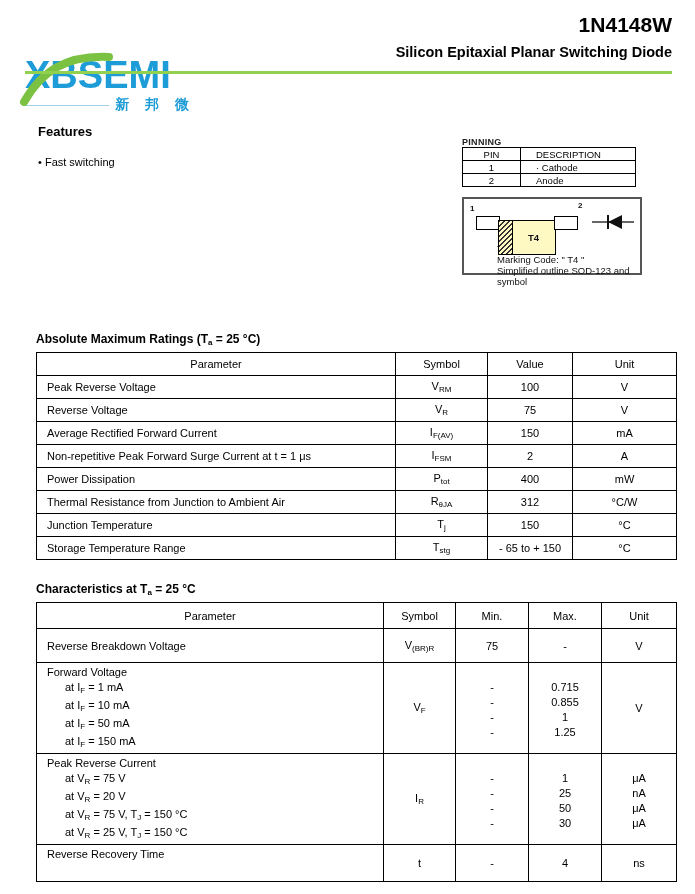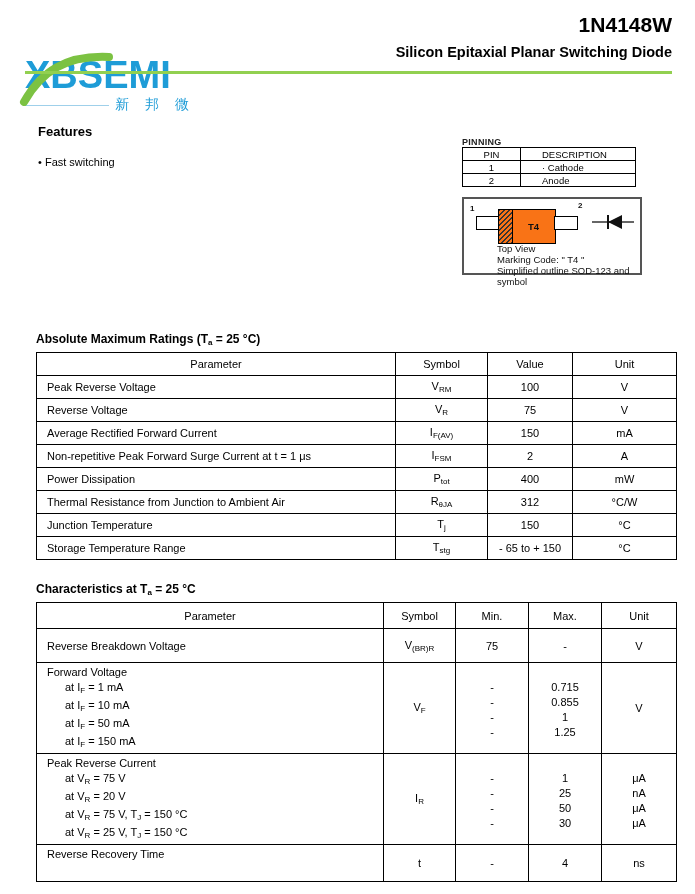--- a/index.html
+++ b/index.html
@@ -6,47 +6,47 @@
   .page{position:relative;width:695px;height:894px;background:#ffffff;overflow:hidden;
         font-family:"Liberation Sans",sans-serif;color:#000;}
 
   
   .logo{position:absolute;left:25px;top:8px;width:175px;}
   .logo-wrap{position:relative;display:inline-block;margin-top:48px;}
   .logo-word{font-size:38px;font-weight:bold;color:#1e9cd7;line-height:1;letter-spacing:0;}
   .swoosh{position:absolute;left:-6px;top:-8px;width:112px;height:58px;}
   .logo-cn-row{display:flex;align-items:center;gap:6px;margin-top:2px;width:170px;}
   .logo-rule{flex:1;height:1px;background:#9fd0ea;}
-  .logo-cn{font-size:14px;font-weight:normal;color:#1e9cd7;letter-spacing:6px;white-space:nowrap;}
+  .logo-cn{font-size:14px;font-weight:bold;color:#1e9cd7;letter-spacing:6px;white-space:nowrap;}
   .title-block{position:absolute;right:23px;top:13px;text-align:right;}
   .part{font-size:21px;font-weight:bold;line-height:1.15;}
   .subtitle{font-size:14.5px;font-weight:bold;margin-top:7px;}
   .divider{position:absolute;left:25px;top:71px;width:647px;height:3px;background:#92d050;}
 
   
   .features{position:absolute;left:38px;top:124px;}
   .features-title{font-size:13px;font-weight:bold;margin:0 0 17px 0;}
   .feature{font-size:11px;}
 
   
   .pinning{position:absolute;left:462px;top:137px;width:195px;}
   .pinning-title{font-size:9px;font-weight:bold;color:#222;letter-spacing:.3px;}
   .pin-table{border-collapse:collapse;table-layout:fixed;width:173px;font-size:9.5px;}
   .pin-table th,.pin-table td{border:1px solid #000;height:12px;padding:0;font-weight:normal;}
   .pin-table .c{text-align:center;}
-  .pin-table .l{text-align:left;padding-left:21px;}
+  .pin-table .l{text-align:left;padding-left:15px;}
 
   .pkg-box{margin-top:10px;width:180px;height:78px;border:2px solid #555;
            box-sizing:border-box;padding:4px 6px 2px 6px;}
   .pkg-draw{position:relative;height:38px;}
   .pin-lab{position:absolute;font-size:8px;font-weight:bold;color:#111;}
   .lab1{left:0;top:1px;} .lab2{left:108px;top:-2px;}
   .lead{position:absolute;border:1px solid #000;background:#fff;width:22px;height:12px;top:13px;}
   .lead-l{left:6px;} .lead-r{left:84px;}
-  .bodyrect{position:absolute;left:28px;top:6px;width:56px;height:33px;border:1px solid #000;background:#f97316;}
+  .bodyrect{position:absolute;left:28px;top:17px;width:56px;height:33px;border:1px solid #000;background:#fef9c3;}
   .hatch{position:absolute;left:0;top:0;bottom:0;width:13px;border-right:1px solid #000;
          background:repeating-linear-gradient(135deg,#333 0 1px,transparent 1px 3.5px);}
   .marking{position:absolute;left:13px;right:0;top:0;bottom:0;display:flex;align-items:center;
            justify-content:center;font-size:9.5px;font-weight:bold;color:#111;}
   .diode-sym{position:absolute;left:122px;top:9px;}
   .pkg-caption{font-size:9.5px;line-height:11px;margin-top:2px;color:#111;margin-left:27px;}
 
   
   .section{position:absolute;left:36px;width:640px;}
   .sec-abs{top:332px;} .sec-char{top:582px;}

